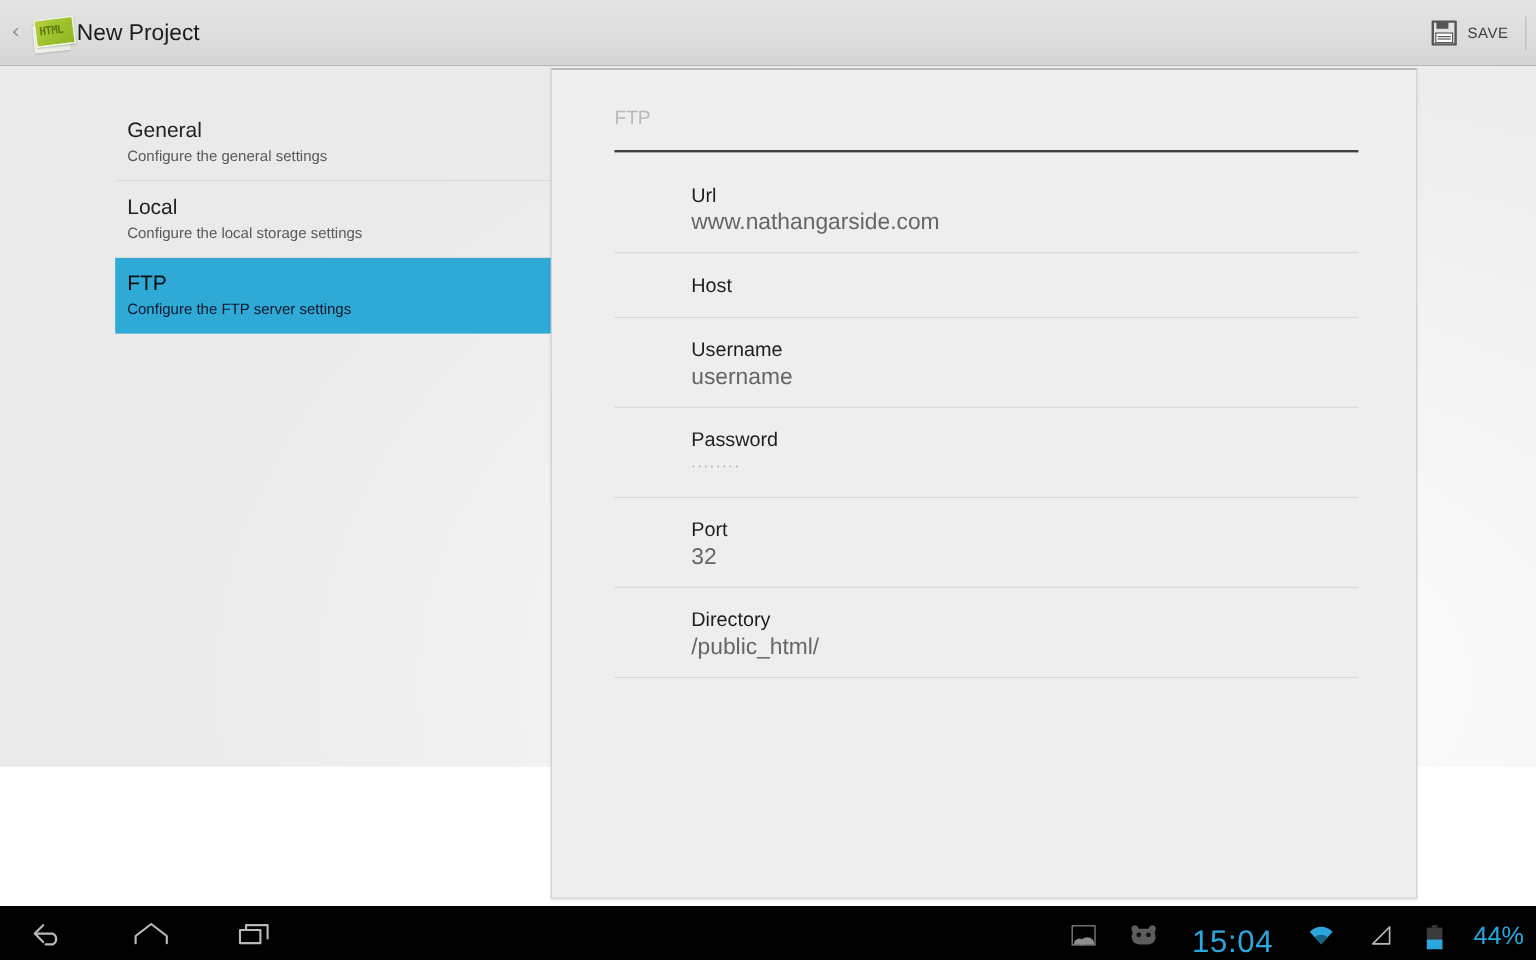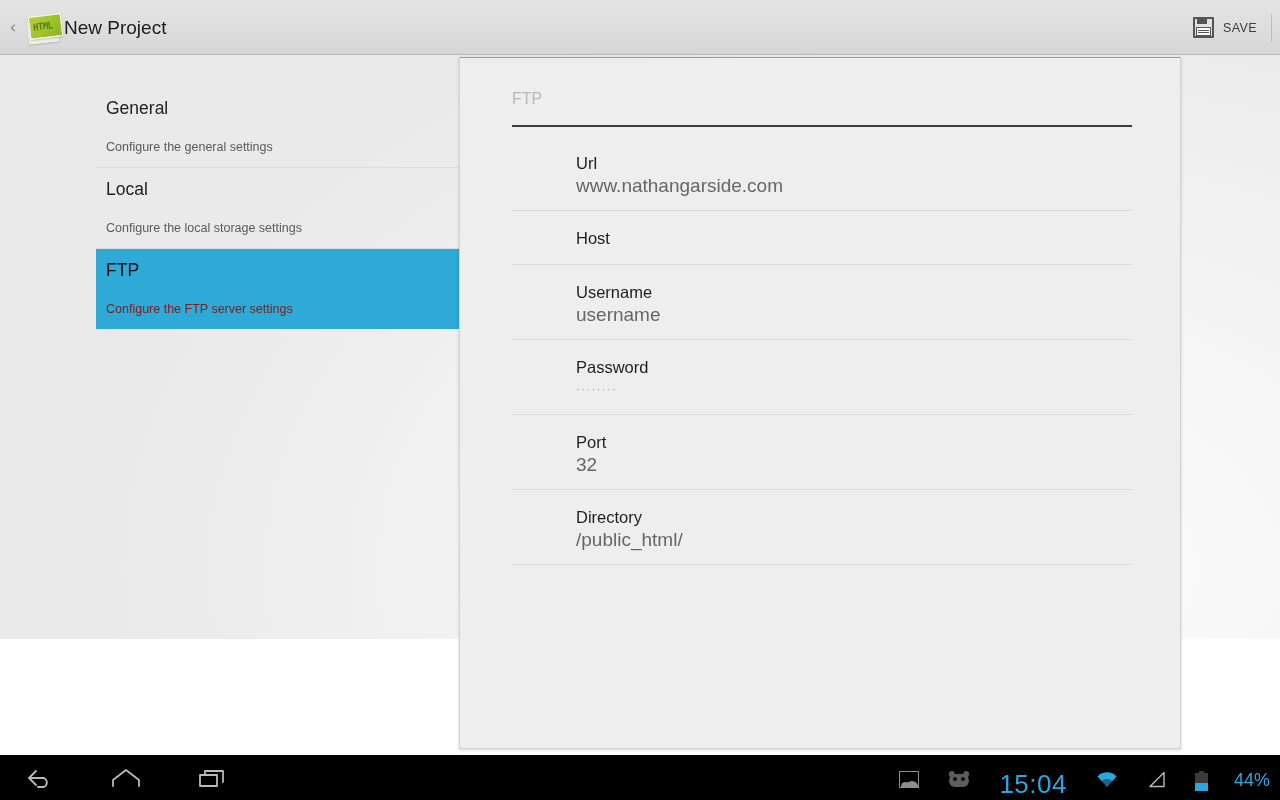--- a/index.html
+++ b/index.html
@@ -198,24 +198,24 @@
   }
   .side-title {
     font-size: 17.5px;
     color: #222;
     line-height: 23px;
   }
   .side-sub {
     font-size: 12.5px;
     color: #5a5a5a;
     line-height: 18px;
-    margin-top: 18px;
+    margin-top: 1px;
   }
   .side-item.selected .side-title { color: #0d0d0d; }
-  .side-item.selected .side-sub { color: #7f1d1d; }
+  .side-item.selected .side-sub { color: #0f172a; }
 
   
   #ftp-card {
     position: absolute;
     left: 459px; top: 2px;
     width: 722px;
     height: 692px;
     background: #eeeeee;
     border: 1px solid #d2d2d2;
     border-top-color: #9b9b9b;
@@ -390,21 +390,21 @@
     box-sizing: border-box;
   }
   .icon-battery .fill {
     position: absolute;
     left: 0; bottom: 0;
     width: 13px;
     background: #2ba7e0;
   }
 
   #battery-pct {
-    font-size: 18px;
+    font-size: 21px;
     color: #2ba7e0;
     line-height: 19px;
     margin-left: -3px;
   }
 </style>
 </head>
 <body>
 
 <div id="screen">
 

